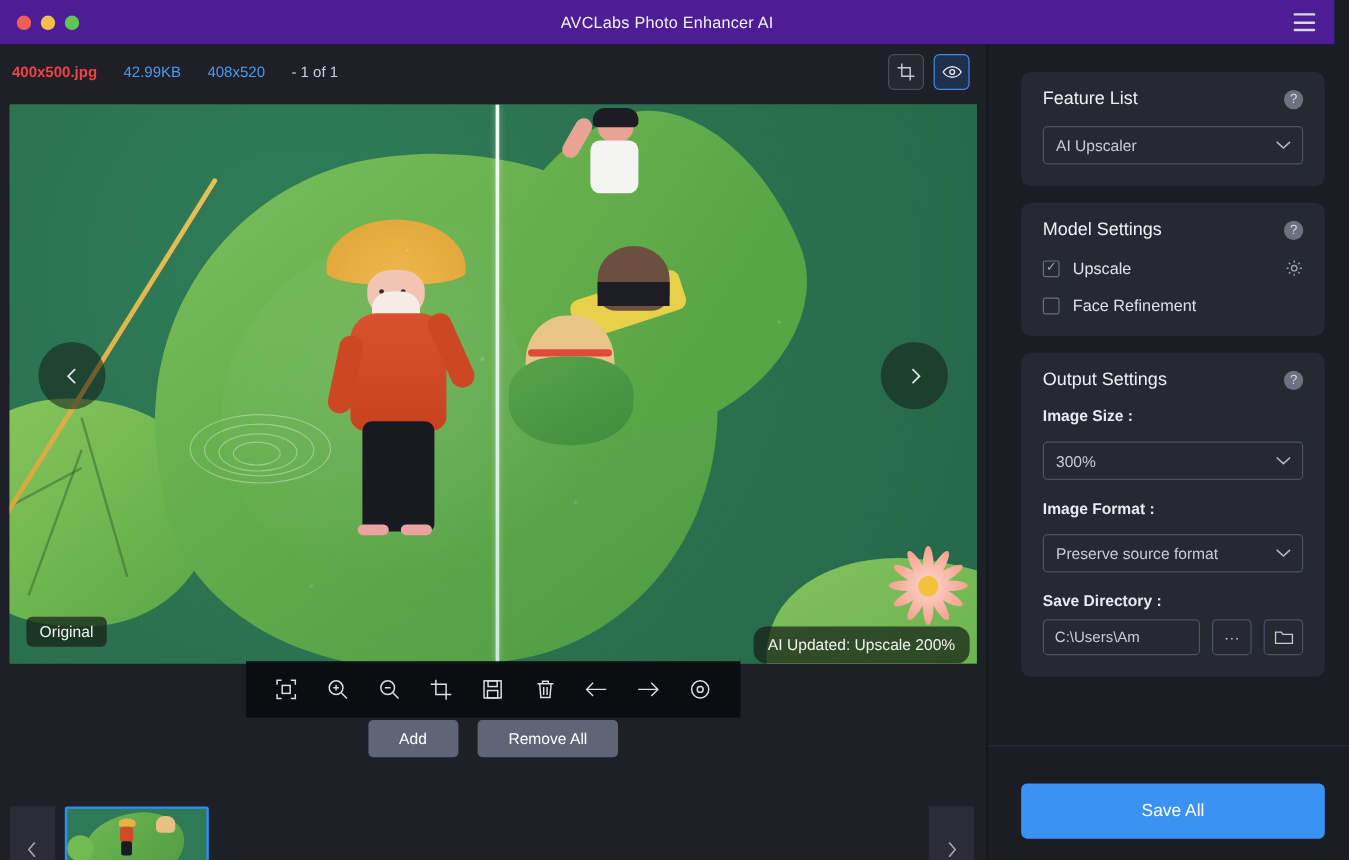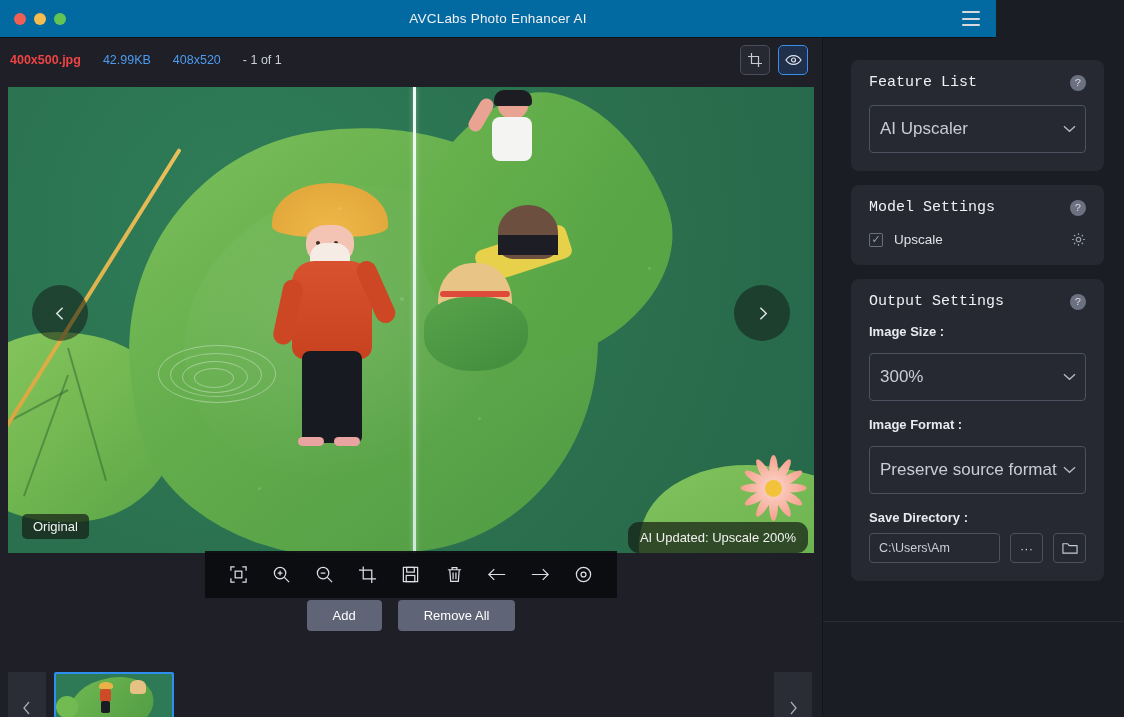--- a/index.html
+++ b/index.html
@@ -5,22 +5,22 @@
   * { box-sizing: border-box; margin: 0; padding: 0; }
   html, body {
     width: 1124px; height: 717px;
     background: #1b1d24;
     font-family: "Liberation Sans", sans-serif;
     overflow: hidden;
   }
 
   
   .titlebar {
-    position: absolute; top: 0; left: 0; width: 996px; height: 38px;
-    background: #0369a1;
+    position: absolute; top: 0; left: 0; width: 1112px; height: 38px;
+    background: #4c1d95;
     display: flex; align-items: center;
     border-bottom: 1px solid #111217;
   }
   .traffic { display: flex; gap: 8px; margin-left: 14px; }
   .dot { width: 12px; height: 12px; border-radius: 50%; }
   .dot.red { background: #ef5f56; }
   .dot.yellow { background: #f5bd4f; }
   .dot.green { background: #61c454; }
   .app-title {
     position: absolute; left: 0; right: 0; text-align: center;
@@ -241,30 +241,30 @@
   
   .sidebar {
     position: absolute; right: 0; top: 38px; width: 302px; height: 679px;
     background: #1b1d24; border-left: 1px solid #14151a;
   }
   .panel {
     margin: 14px 20px 0 28px; background: #262932;
     border-radius: 8px; padding: 14px 18px 18px;
   }
   .panel.first { margin-top: 22px; }
-  .panel-head { display: flex; align-items: center; justify-content: space-between; font-family: Liberation Mono, monospace; }
+  .panel-head { display: flex; align-items: center; justify-content: space-between; }
   .panel-title { color: #eef0f4; font-size: 15px; }
   .help {
     width: 16px; height: 16px; border-radius: 50%; background: #6b7180;
     color: #d6d9e0; font-size: 11px; display: flex; align-items: center;
     justify-content: center; cursor: pointer;
   }
   .select {
-    margin-top: 14px; height: 48px; border: 1px solid #4d5160; border-radius: 4px;
-    background: #262932; color: #c9ccd5; font-size: 17px;
+    margin-top: 14px; height: 32px; border: 1px solid #4d5160; border-radius: 4px;
+    background: #262932; color: #c9ccd5; font-size: 13px;
     display: flex; align-items: center; padding: 0 10px; cursor: pointer;
     position: relative; overflow: hidden; white-space: nowrap;
   }
   .select .chev { position: absolute; right: 9px; top: 50%; transform: translateY(-50%); }
   .chk-row { display: flex; align-items: center; margin-top: 16px; position: relative; }
   .chk {
     width: 14px; height: 14px; border: 1px solid #6a6f7d; border-radius: 2px;
     margin-right: 11px; display: flex; align-items: center; justify-content: center;
     cursor: pointer; background: #262932;
   }
@@ -538,20 +538,24 @@
         </span>
       <span class="chk-label">Upscale</span>
       <span class="gear">
         <svg width="15" height="15" viewBox="0 0 16 16" fill="none" stroke="#9aa0ae" stroke-width="1.2">
           <circle cx="8" cy="8" r="2.4"></circle>
           <path d="M8 1.2v1.9M8 12.9v1.9M1.2 8h1.9M12.9 8h1.9M3.2 3.2l1.35 1.35M11.45 11.45l1.35 1.35M12.8 3.2l-1.35 1.35M4.55 11.45L3.2 12.8"></path>
         </svg>
       </span>
     </div>
 
+    <div class="chk-row">
+      <span class="chk"></span>
+      <span class="chk-label">Face Refinement</span>
+    </div>
   </div>
 
   <div class="panel">
     <div class="panel-head">
       <span class="panel-title">Output Settings</span>
       <span class="help">?</span>
     </div>
 
     <div class="field-label first">Image Size :</div>
     <div class="select">
@@ -579,13 +583,14 @@
       <div class="dir-btn">···</div>
       <div class="dir-btn">
         <svg width="16" height="14" viewBox="0 0 17 14" fill="none" stroke="#c7cad3" stroke-width="1.2">
           <path d="M1 12.5V2.5h5l1.6 2H16v8z"></path>
         </svg>
       </div>
     </div>
   </div>
 
   <div class="sep"></div>
+  <button class="save-all">Save All</button>
 </div>
 
 </body></html>

